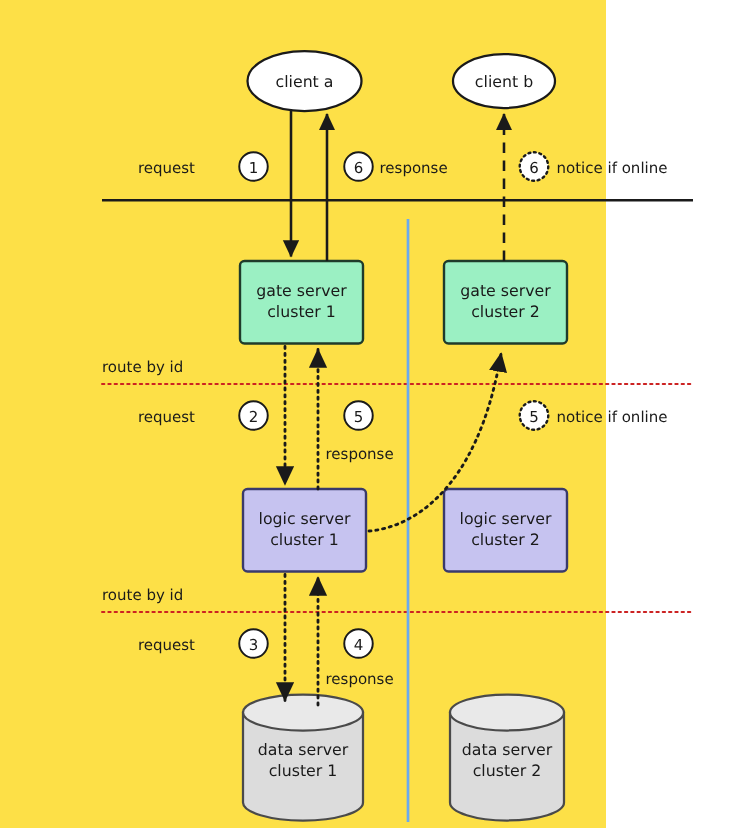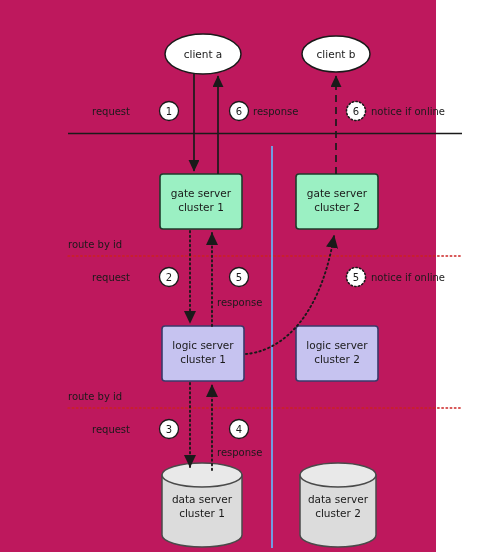--- a/index.html
+++ b/index.html
@@ -1,20 +1,20 @@
 <!DOCTYPE html>
 <html><head>
 <meta charset="utf-8">
 <style>
   html,body{margin:0;padding:0;background:#ffffff;}
   body{
     font-family:"DejaVu Sans", sans-serif;
     width:500px;height:552px;overflow:hidden;
   }
-  #stage{position:relative;width:436px;height:552px;background:#be185d;}
+  #stage{position:relative;width:404px;height:552px;background:#fde047;}
   svg#diagram{position:absolute;left:0;top:0;width:500px;height:552px;}
   .node-label{
     font-family:"DejaVu Sans", sans-serif;
     font-size:10.5px;fill:#1a1a1a;text-anchor:middle;
   }
   .edge-label{
     font-family:"DejaVu Sans", sans-serif;
     font-size:10px;fill:#1a1a1a;
   }
   .num{

